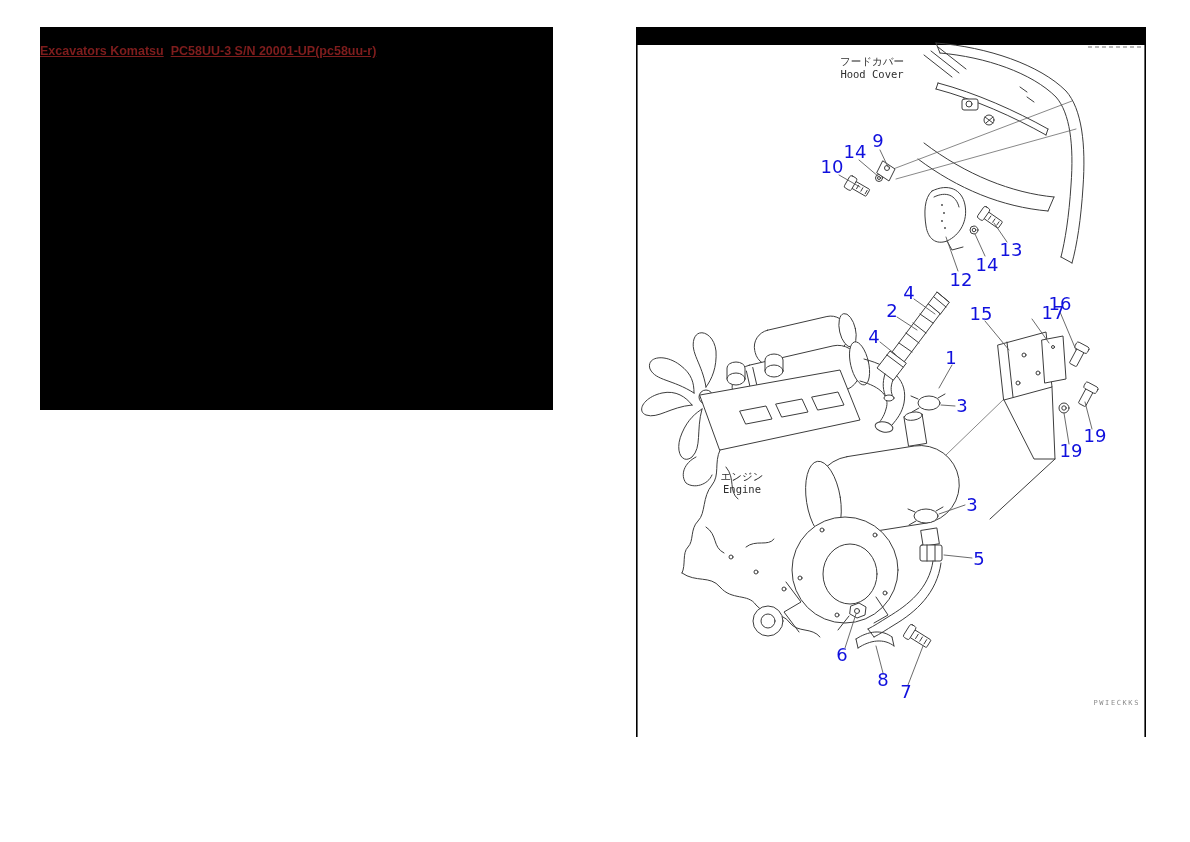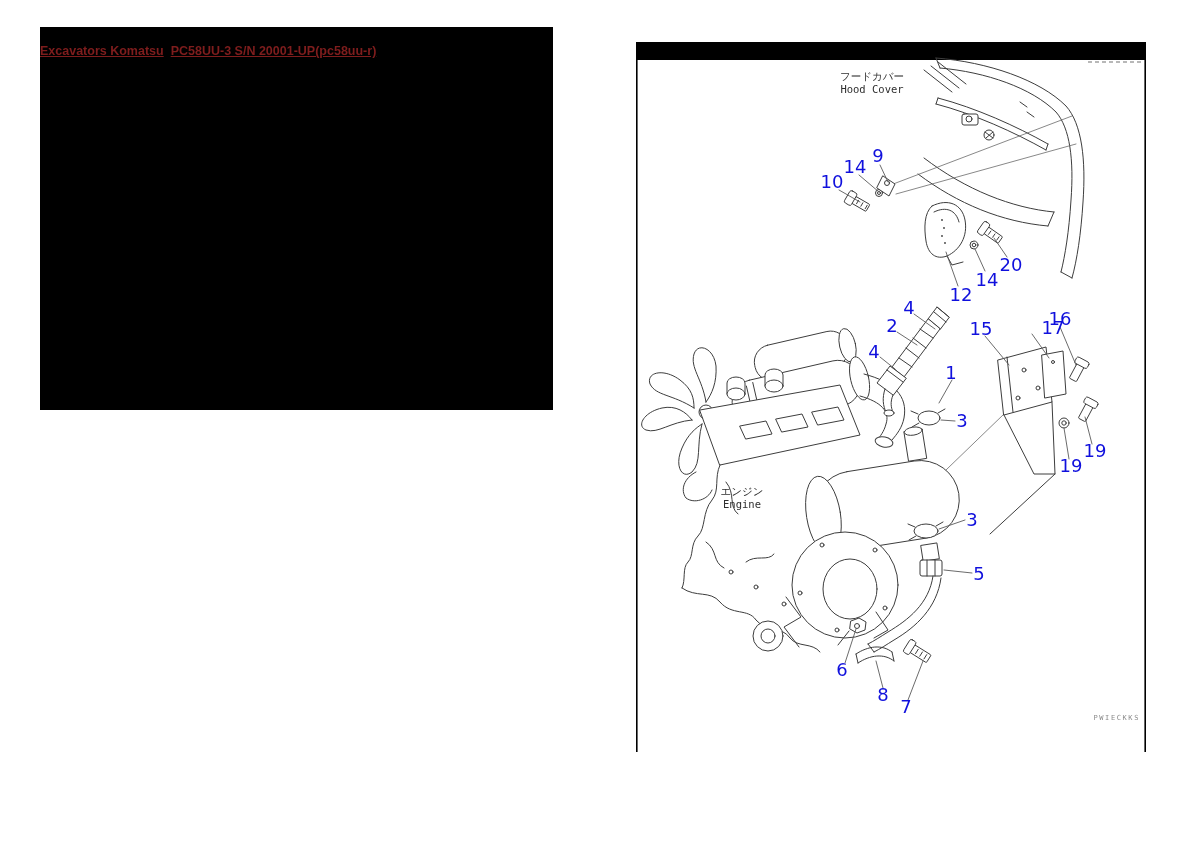--- a/index.html
+++ b/index.html
@@ -2,21 +2,21 @@
 <html><head>
 <meta charset="utf-8">
 <style>
   html,body{margin:0;padding:0;background:#fff;}
   body{width:1190px;height:842px;position:relative;font-family:"Liberation Sans",sans-serif;overflow:hidden;}
 
   .blackbox{position:absolute;left:40px;top:27px;width:513px;height:383px;background:#000;}
   .toplink{position:absolute;left:40px;top:44px;white-space:nowrap;font-size:12.5px;font-weight:bold;z-index:5;}
   .toplink a{color:#7f1d1d;text-decoration:underline;margin-right:7px;cursor:pointer;}
 
-  .frame{position:absolute;left:636px;top:42px;width:510px;height:711px;}
+  .frame{position:absolute;left:636px;top:27px;width:510px;height:711px;}
   .frame .topbar{position:absolute;left:0;top:0;width:510px;height:18px;background:#000;}
   .frame svg{position:absolute;left:0;top:0;width:510px;height:711px;}
   svg *{vector-effect:non-scaling-stroke;}
   .ln{stroke:#3d3d3d;fill:none;stroke-width:1;stroke-linecap:round;stroke-linejoin:round;}
   .f{fill:#fff;}
   .dot{fill:#3d3d3d;stroke:none;}
   .leader{stroke:#5a5a5a;stroke-width:.9;}
   .faint{stroke:#6a6a6a;stroke-width:.8;}
   .border{stroke:#000;stroke-width:1.6;}
   .tick{stroke:#9a9a9a;stroke-width:1.4;}
@@ -282,21 +282,21 @@
   </svg>
 
   <div class="lbl hoodlbl"><span>フードカバー</span><br><span>Hood Cover</span></div>
   <div class="lbl enginelbl"><span>エンジン</span><br><span>Engine</span></div>
 
   <div class="code">PWIECKKS</div>
 
   <span class="callout" style="left: 242px; top: 114px;">9</span>
   <span class="callout" style="left: 219px; top: 125px;">14</span>
   <span class="callout" style="left: 196px; top: 140px;">10</span>
-  <span class="callout" style="left: 375px; top: 223px;">20</span>
+  <span class="callout" style="left: 375px; top: 223px;">13</span>
   <span class="callout" style="left: 351px; top: 238px; text-align: center;">14</span>
   <span class="callout" style="left: 325px; top: 253px;">12</span>
   <span class="callout" style="left: 273px; top: 266px;">4</span>
   <span class="callout" style="left: 256px; top: 284px;">2</span>
   <span class="callout" style="left: 238px; top: 310px;">4</span>
   <span class="callout" style="left: 315px; top: 331px;">1</span>
   <span class="callout" style="left: 345px; top: 287px; text-align: right;">15</span>
   <span class="callout" style="left: 393px; top: 286px; margin-left: 24px;">17</span>
   <span class="callout" style="left: 424px; top: 277px;">16</span>
   <span class="callout" style="left: 326px; top: 379px;">3</span>

